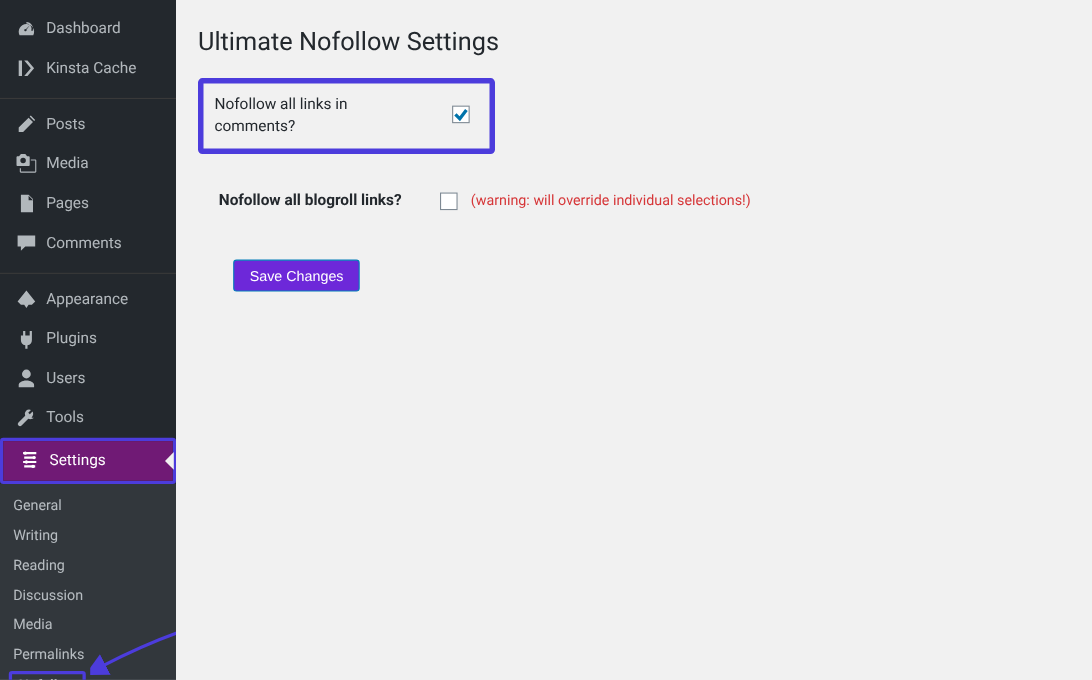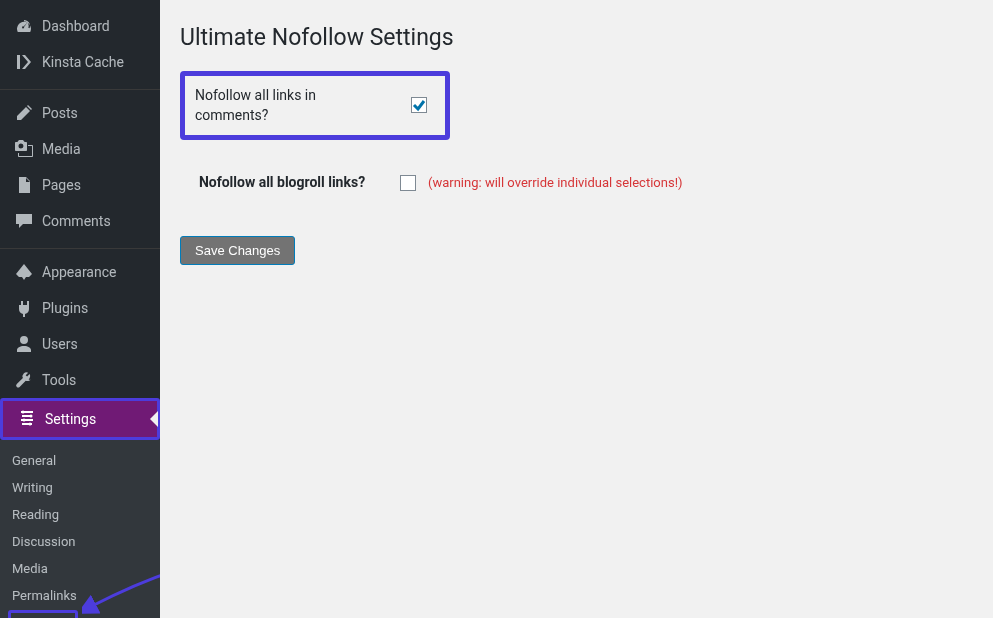--- a/index.html
+++ b/index.html
@@ -34,21 +34,21 @@
     h1 { font-size: 23px; font-weight: 400; color: #23282d; margin: 14px 0 20px 0; }
     .form-row { display: flex; align-items: center; padding: 15px 10px; margin-bottom: 10px; }
     .form-row .label { width: 210px; font-weight: 700; color: #23282d; font-size: 14px; padding-right: 26px; line-height: 1.4; text-align: center; }
     .form-row .field { display: flex; align-items: flex-start; gap: 12px; }
     .checkbox { width: 16px; height: 16px; border: 1px solid #7e8993; background: #fff; display: inline-flex; align-items: center; justify-content: center; cursor: pointer; }
     .checkbox svg { width: 14px; height: 14px; fill: none; stroke: #0073aa; stroke-width: 3; }
     .warning { color: #d63638; font-size: 13px; }
     .hl-row { border: 5px solid #4c3cdc; border-radius: 4px; padding: 10px 10px; display: flex; align-items: center; margin-bottom: 18px; width: 270px; }
     .hl-row .label { width: 155px; font-weight: 400; color: #23282d; font-size: 14px; line-height: 1.4; }
     .hl-row .field { margin-left: auto; padding-right: 8px; }
-    .button-primary { background: #737373; color: #fff; border: 1px solid #007cba; border-radius: 3px; padding: 6px 14px; font-size: 13px; cursor: pointer; margin-top: 18px; }
+    .button-primary { background: #6d28d9; color: #fff; border: 1px solid #007cba; border-radius: 3px; padding: 6px 14px; font-size: 13px; cursor: pointer; margin-top: 18px; margin-left: 32px; }
 
     
     .arrow-svg { position: absolute; left: 82px; bottom: -6px; width: 210px; height: 80px; pointer-events: none; }
   </style>
 </head>
 <body>
 
 <div class="wrap">
 
   <div class="sidebar">

